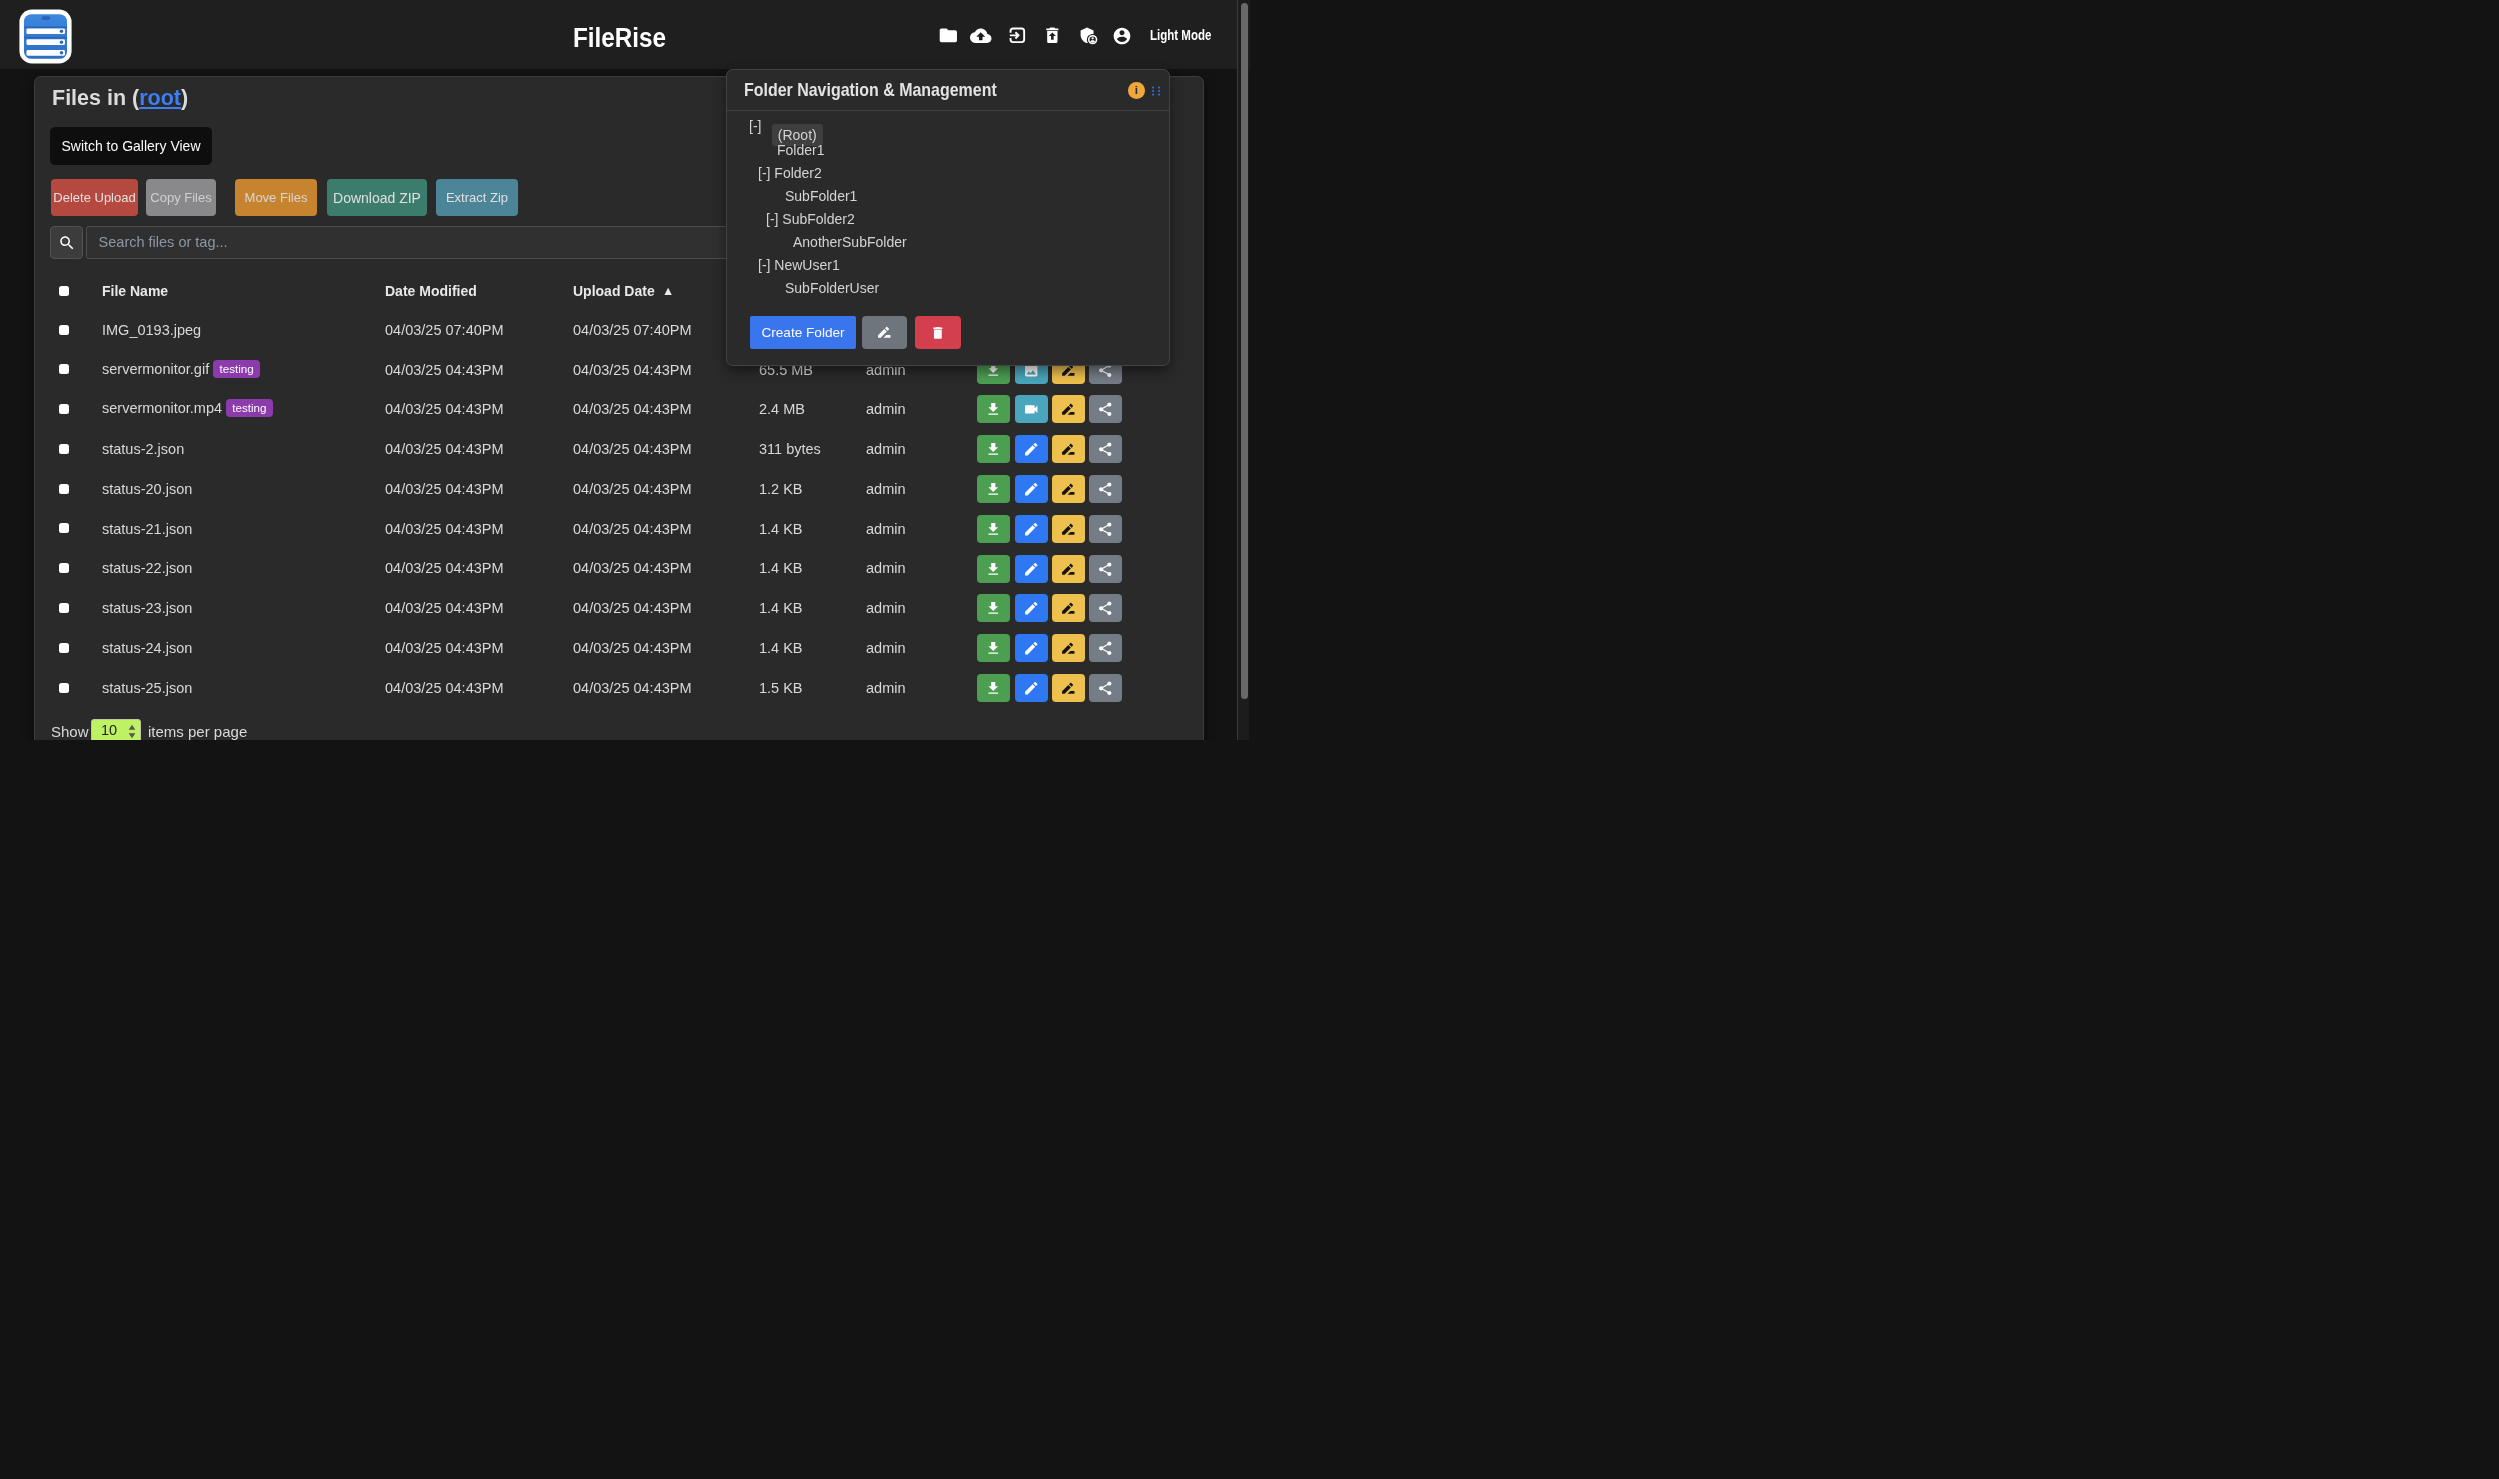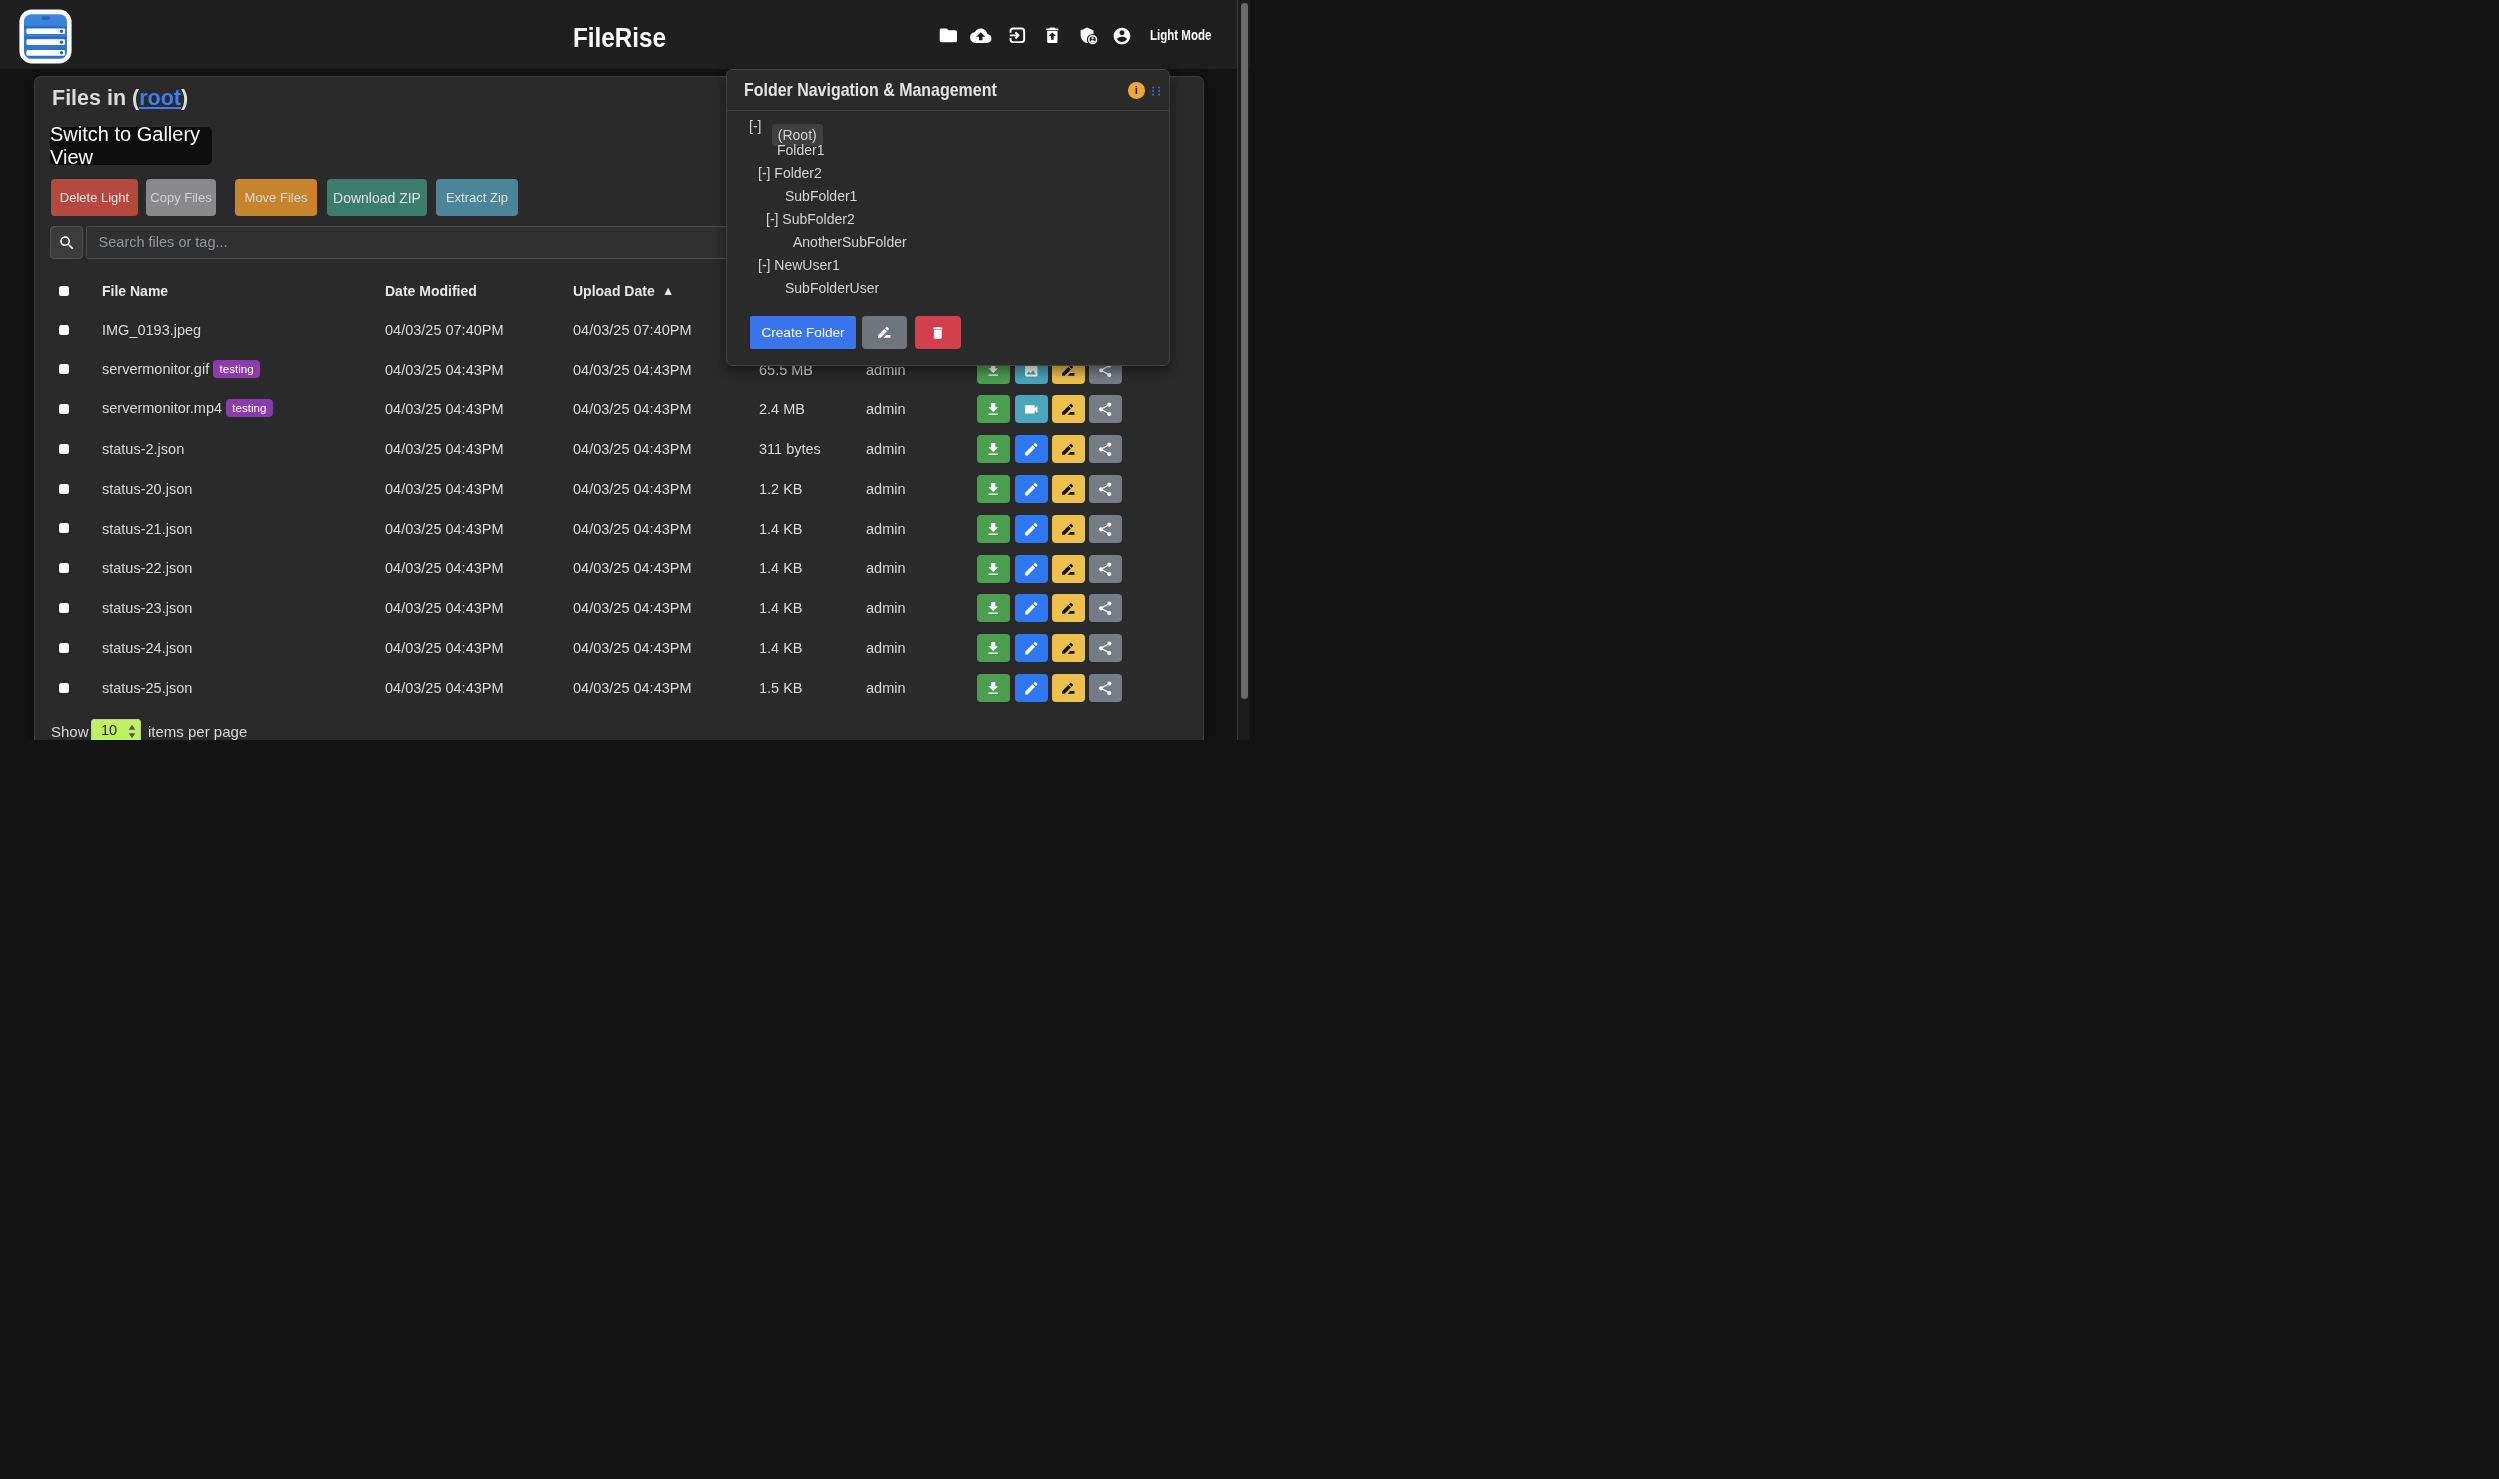--- a/index.html
+++ b/index.html
@@ -60,22 +60,22 @@
     <circle cx="17" cy="17" r="4.5" fill="none" stroke="#fff" stroke-width="1.8"></circle>
     <circle cx="17" cy="15.5" r="1.35" fill="#fff"></circle>
     <path fill="#fff" d="M14.1 19.3c.6-.95 1.7-1.55 2.9-1.55s2.3.6 2.9 1.55c-.75.8-1.78 1.25-2.9 1.25s-2.15-.45-2.9-1.25z"></path>
   </svg>
 <svg class="abs" style="left:1112px;top:26px" width="20" height="20" viewBox="0 0 24 24">
     <path fill="#fff" d="M12 2C6.48 2 2 6.48 2 12s4.48 10 10 10 10-4.48 10-10S17.52 2 12 2zm0 3c1.66 0 3 1.34 3 3s-1.34 3-3 3-3-1.34-3-3 1.34-3 3-3zm0 14.2c-2.5 0-4.71-1.28-6-3.22.03-1.99 4-3.08 6-3.08 1.99 0 5.97 1.09 6 3.08-1.29 1.94-3.5 3.22-6 3.22z"></path>
   </svg>
 <div class="abs" style="left:1150px;top:0;height:69px;line-height:69px;font-size:15px;font-weight:bold;color:#fff;transform:scaleX(.768) translateZ(0);transform-origin:0 50%;white-space:nowrap">Light Mode</div>
 <div class="abs" style="left:34px;top:76px;width:1168px;height:674px;background:#2a2a2b;border:0.8px solid #3d3d3e;border-radius:6.6px;box-shadow:0 3.3px 11.6px rgba(0,0,0,.4)"></div>
 <div class="abs" style="left:52px;top:83px;height:31px;line-height:31px;font-size:21.5px;font-weight:bold;color:#dedede;opacity:.99">Files in (<span style="color:#3f80f6;text-decoration:underline">root</span>)</div>
-<div class="tbtn" style="left:50px;top:127px;width:162px;height:38px;background:#0e0e0f;border-radius:5px;color:#fff;font-size:20px">Switch to Gallery View</div>
-<div class="tbtn" style="left:51px;top:179px;width:87px;height:37px;background:#b84a40;color:#e4e4e4;font-size:13px">Delete Light</div>
+<div class="tbtn" style="left:50px;top:127px;width:162px;height:38px;background:#0e0e0f;border-radius:5px;color:#fff;font-size:14px">Switch to Gallery View</div>
+<div class="tbtn" style="left:51px;top:179px;width:87px;height:37px;background:#b84a40;color:#e4e4e4;font-size:13px">Delete Upload</div>
 <div class="tbtn" style="left:146px;top:179px;width:70px;height:37px;background:#8b8b8d;color:#d2d2d2;font-size:13px">Copy Files</div>
 <div class="tbtn" style="left:235px;top:179px;width:82px;height:37px;background:#c9862f;color:#d9d9d9;font-size:13px">Move Files</div>
 <div class="tbtn" style="left:327px;top:179px;width:100px;height:37px;background:#3d7d6e;color:#e2e2e2;font-size:14px">Download ZIP</div>
 <div class="tbtn" style="left:436px;top:179px;width:82px;height:37px;background:#4c8799;color:#e2e2e2;font-size:13px">Extract Zip</div>
 <div class="abs" style="left:50px;top:226px;width:33px;height:33px;background:#3c3c3d;border:0.8px solid #525253;border-radius:4.1px;box-sizing:border-box;display:flex;align-items:center;justify-content:center">
     <svg width="18" height="18" viewBox="0 0 24 24">
       <path fill="#fff" d="M15.5 14h-.79l-.28-.27C15.41 12.59 16 11.11 16 9.5 16 5.91 13.09 3 9.5 3S3 5.91 3 9.5 5.91 16 9.5 16c1.61 0 3.09-.59 4.23-1.57l.27.28v.79l5 4.99L20.49 19l-4.99-5zm-6 0C7.01 14 5 11.99 5 9.5S7.01 5 9.5 5 14 7.01 14 9.5 11.99 14 9.5 14z"></path>
     </svg>
   </div>
 <div class="abs" style="left:86px;top:226px;width:1084px;height:33px;background:#313132;border:0.8px solid #4f4f50;border-radius:2.5px;box-sizing:border-box;line-height:31px;font-size:14.5px;color:#8d99a7;padding-left:11.6px;opacity:.99">Search files or tag...</div>

